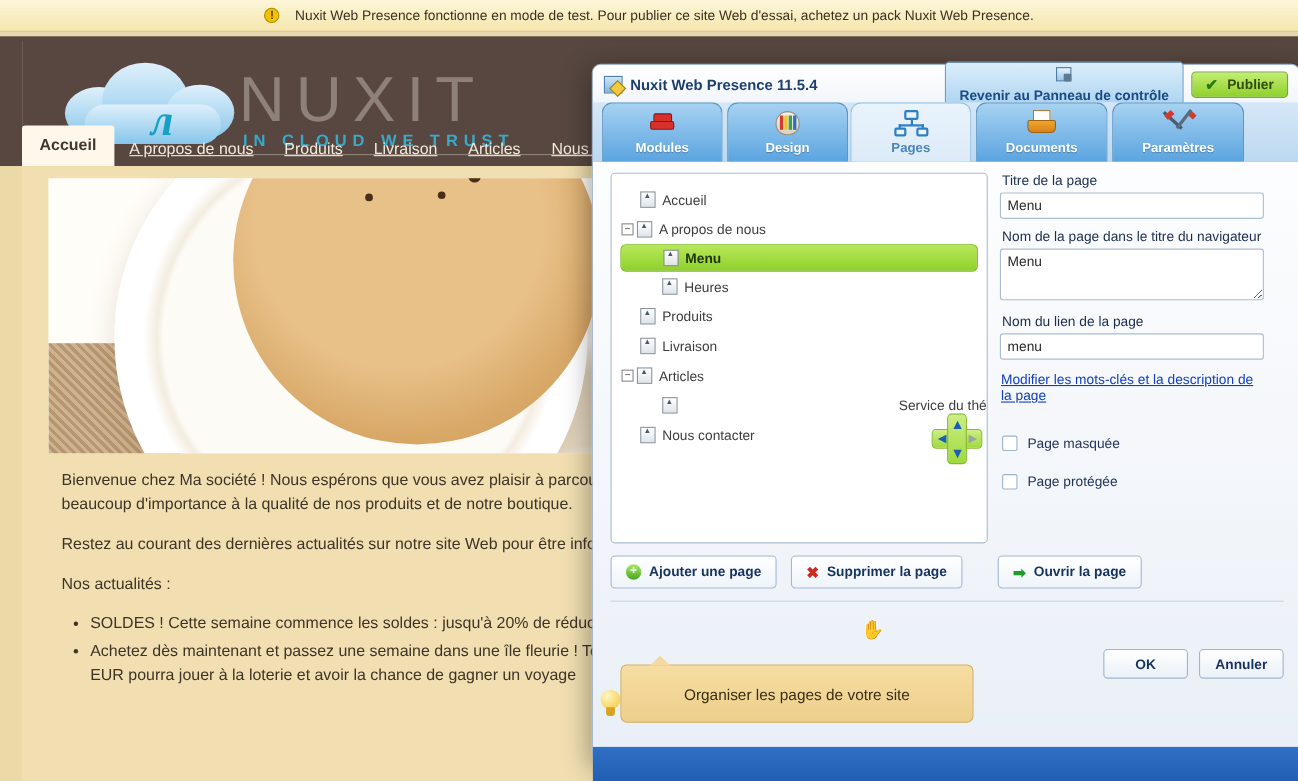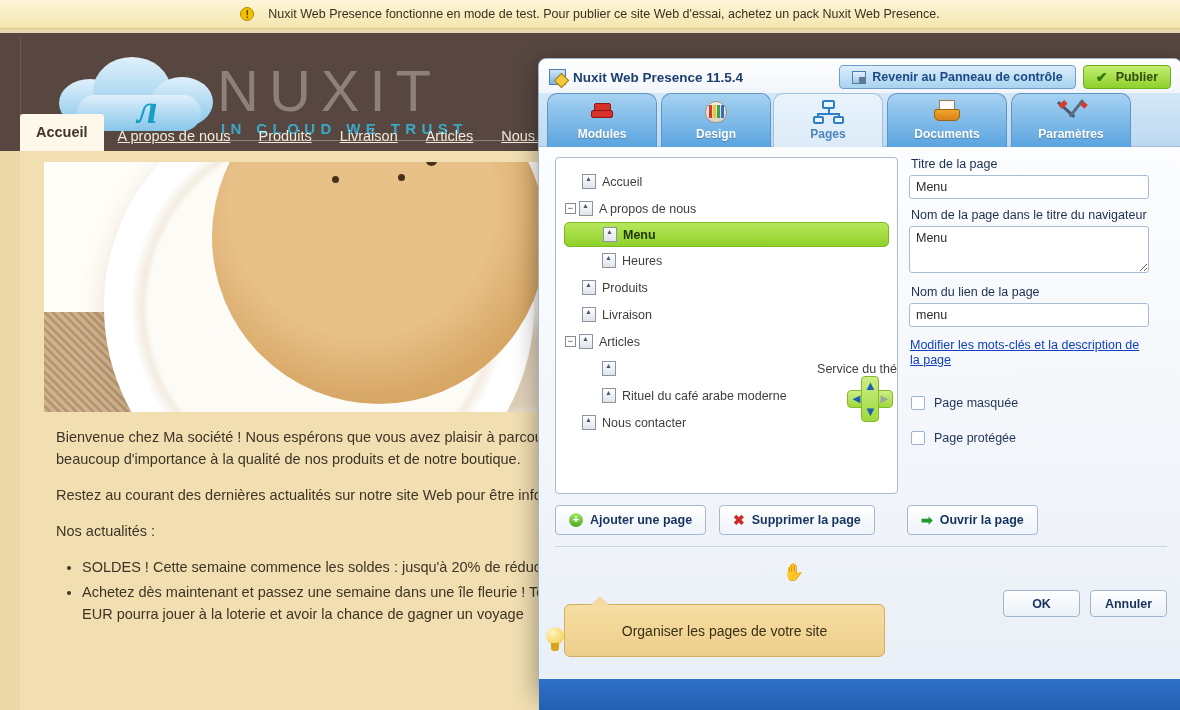--- a/index.html
+++ b/index.html
@@ -158,21 +158,21 @@
   #btn-panel{
     margin-left:auto; display:flex; gap:7px; align-items:center;
   }
   .toolbtn{
     display:flex; align-items:center; gap:6px;
     font-size:12.5px; font-weight:bold; border-radius:4px;
     padding:4px 12px; border:1px solid #7fa9d0;
   }
   #back-ctrl-btn{
     background:linear-gradient(#dceefb,#a8d2f0);
-    color:#1b4a84; border-color:#6e9fcb;
+    color:#1b4a84; border-color:#6e9fcb;flex-direction:column;
   }
   #publish-btn{
     background:linear-gradient(#c4ed72,#8ed02c);
     color:#2f4d0b; border-color:#6faf22;
   }
   .mini-ico{ width:14px;height:13px; display:inline-block; position:relative; }
   #back-ico{ background:linear-gradient(#e5f2fd,#9cc6e8); border:1px solid #4b7da9; }
   #back-ico:after{
     content:""; position:absolute; right:-1px; bottom:-1px; width:7px; height:7px;
     background:#5e7a92; border-radius:1px;
@@ -526,24 +526,20 @@
         <span class="expander">−</span>
         <span class="pg-ico"></span>
         <span>Articles</span>
       </div>
 
       <div class="tree-row" style="padding-left:46px;justify-content:space-between;">
         <span class="pg-ico"></span>
         <span>Service du thé</span>
       </div>
 
-      <div class="tree-row" style="padding-left:46px;">
-        <span class="pg-ico"></span>
-        <span>Rituel du café arabe moderne</span>
-      </div>
 
       <div class="tree-row" style="padding-left:26px;">
         <span class="pg-ico"></span>
         <span>Nous contacter</span>
       </div>
 
     </div>
 
     <div id="move-widget">
       <div class="plusbg" style="left:0;top:14px;width:46px;height:18px;border-radius:4px;"></div>

